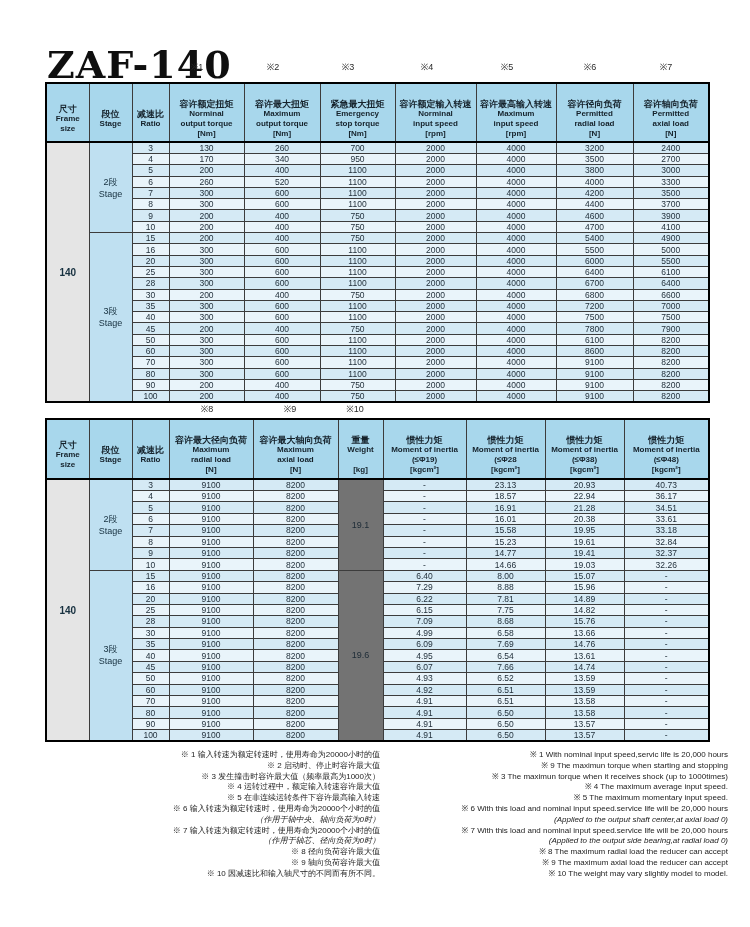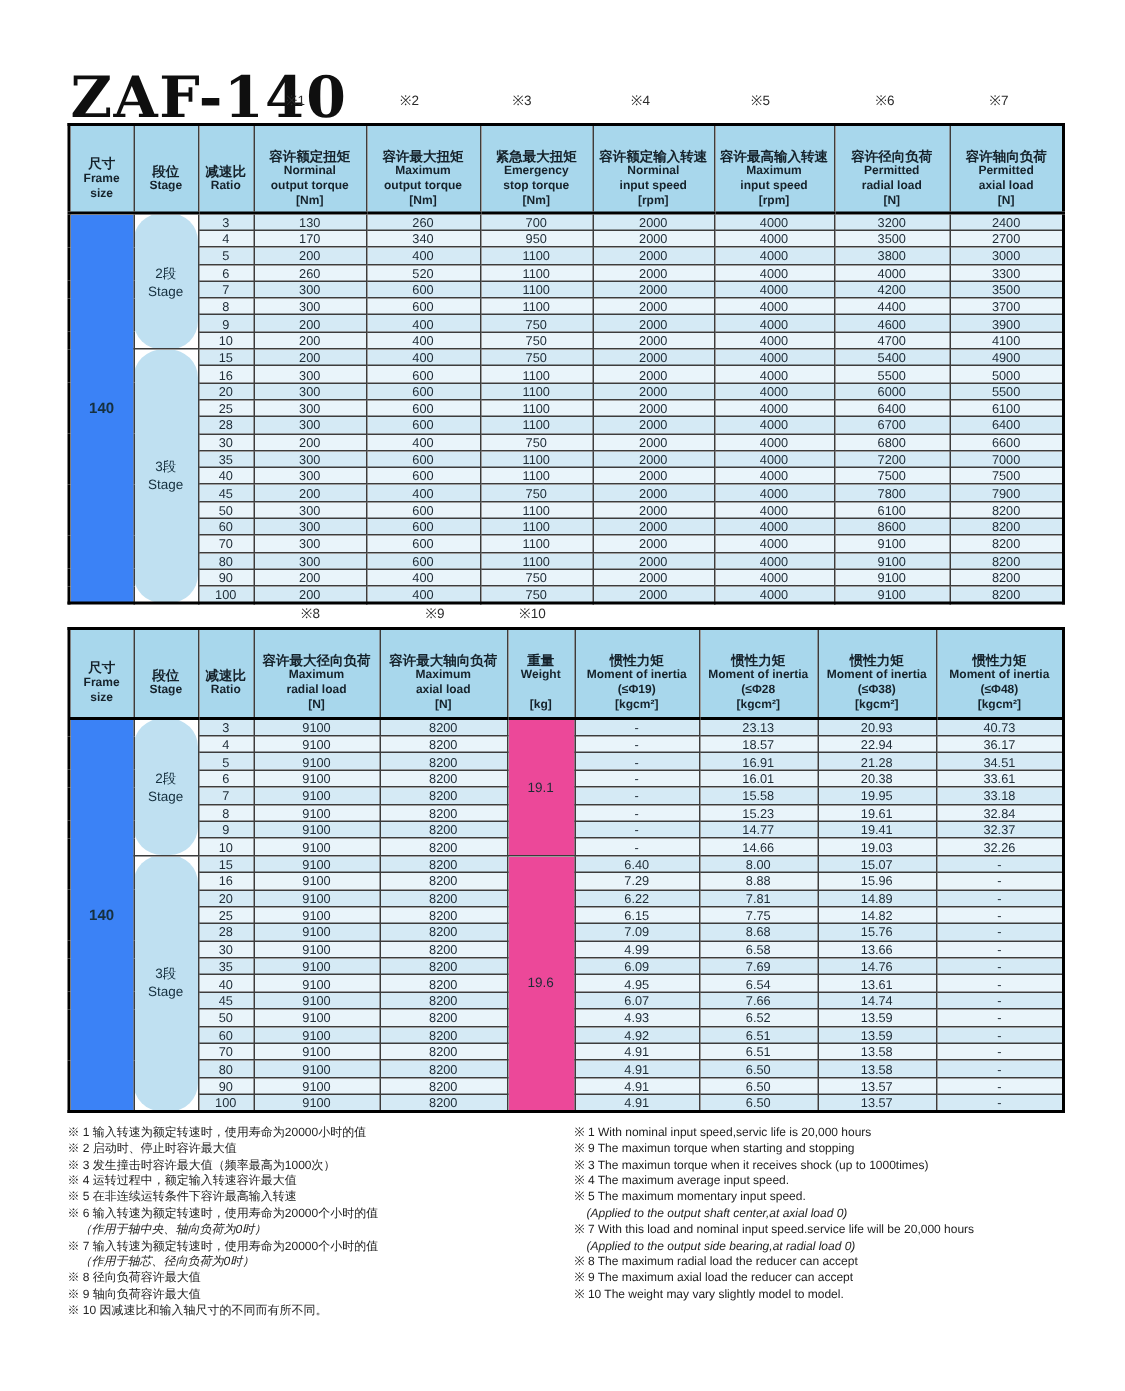--- a/index.html
+++ b/index.html
@@ -14,28 +14,28 @@
   table.spec thead th{background:#a8d7ec;border-bottom:2px solid #000;}
   #table1 thead th{height:57px;}
   #table2 thead th{height:58px;}
   .hline{font-size:8px;line-height:10px;color:#15222b;}
   .hline:first-child{font-size:9px;font-weight:bold;margin-top:12px;}
   #table1 tbody tr{height:11.3px;}
   #table2 tbody tr{height:11.4px;}
   td.data-cell{font-size:8.5px;color:#1d2b36;}
   tbody tr:nth-child(odd) td.data-cell{background:#d5eaf5;}
   tbody tr:nth-child(even) td.data-cell{background:#e9f4fa;}
-  td.frame-cell{background:#3b82f6;font-size:10px;font-weight:bold;color:#16303f;}
-  td.stage-cell{background:#bfe0f1;font-size:9px;color:#16303f;border-radius:19px;}
+  td.frame-cell{background:#e5e5e5;font-size:10px;font-weight:bold;color:#16303f;}
+  td.stage-cell{background:#bfe0f1;font-size:9px;color:#16303f;}
   td.stage-cell div{line-height:12px;}
-  td.weight-cell{background:#ec4899;font-size:9px;color:#1d2b36;}
+  td.weight-cell{background:#737373;font-size:9px;color:#1d2b36;}
   .notes{position:absolute;top:750px;font-size:8px;line-height:10.8px;color:#222;}
   .notes-zh{left:45px;width:335px;}
   .notes-en{left:383px;width:345px;}
-  .note-line{white-space:nowrap;}
+  .note-line{white-space:nowrap;text-align:right;}
   .note-line.cont{padding-left:8px;font-style:italic;}
 </style>
 </head>
 <body>
 
 <div class="page">
 
   <div class="title">ZAF-140</div>
 
   <span class="refmark" style="left:197px;top:60px">※1</span>
@@ -672,20 +672,21 @@
       <div class="note-line">※  8 径向负荷容许最大值</div>
       <div class="note-line">※  9 轴向负荷容许最大值</div>
       <div class="note-line">※ 10 因减速比和输入轴尺寸的不同而有所不同。</div>
     </div>
   <div class="notes notes-en" id="notes-en">
       <div class="note-line">※ 1 With nominal input speed,servic life is 20,000 hours</div>
       <div class="note-line">※ 9 The maximun torque when starting and stopping</div>
       <div class="note-line">※ 3 The maximun torque when it receives shock (up to 1000times)</div>
       <div class="note-line">※ 4 The maximum average input speed.</div>
       <div class="note-line">※ 5 The maximum momentary input speed.</div>
+      <div class="note-line">※ 6 With this load and nominal input speed.service life will be 20,000 hours</div>
       <div class="note-line cont">(Applied to the output shaft center,at axial load 0)</div>
       <div class="note-line">※ 7 With this load and nominal input speed.service life will be 20,000 hours</div>
       <div class="note-line cont">(Applied to the output side bearing,at radial load 0)</div>
       <div class="note-line">※ 8 The maximum radial load the reducer can accept</div>
       <div class="note-line">※ 9 The maximum axial load the reducer can accept</div>
       <div class="note-line">※ 10 The weight may vary  slightly  model to model.</div>
     </div>
 
 </div>
 

